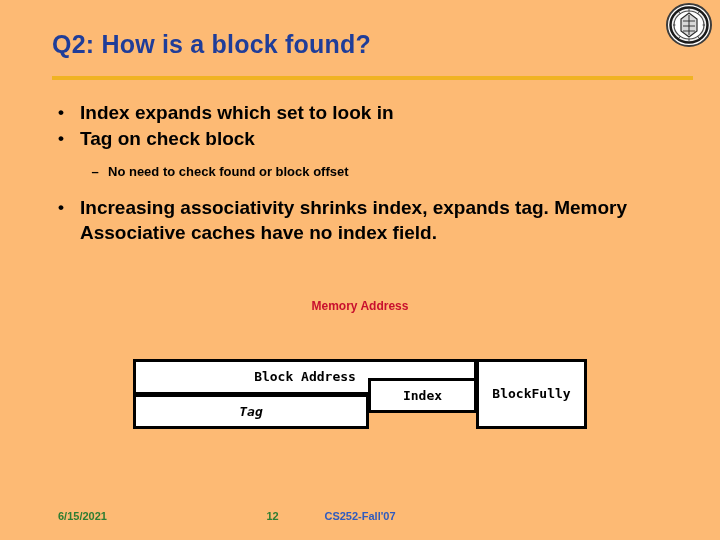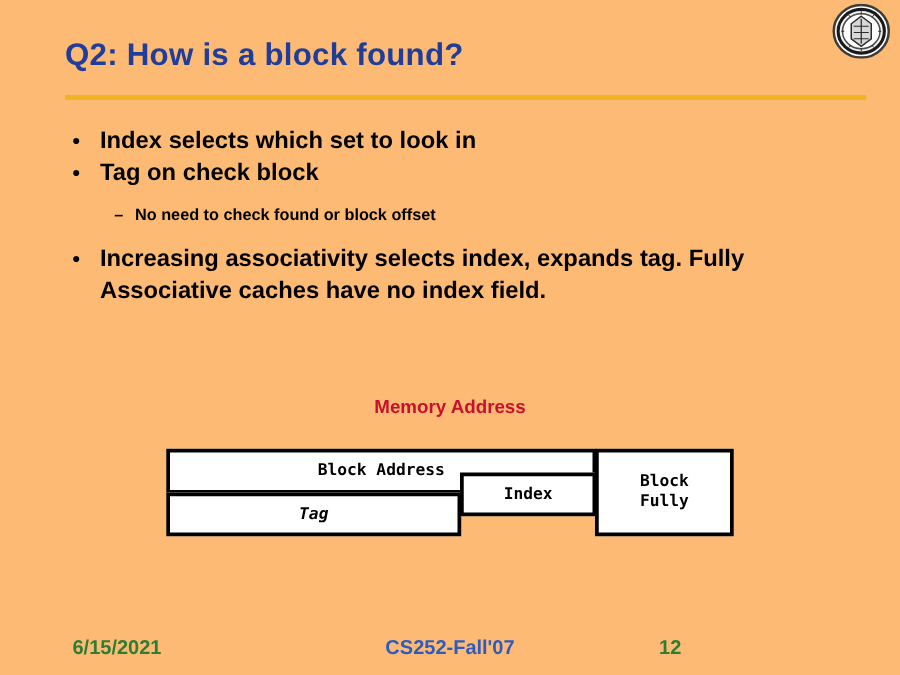--- a/index.html
+++ b/index.html
@@ -93,24 +93,24 @@
 
   #b1 { left: 50px; top: 100px; width: 600px; }
   #b2 { left: 50px; top: 126px; width: 600px; }
   #b3 { left: 88px; top: 163px; width: 560px; }
   #b4 { left: 50px; top: 195px; width: 620px; }
 
   
   #mem-addr-label {
     position: absolute;
     left: 0px;
-    top: 317px;
+    top: 299px;
     width: 720px;
     text-align: center;
-    font-size: 15px;
+    font-size: 12px;
     font-weight: bold;
     color: #c8102e;
   }
 
   
   #addr-diagram {
     position: absolute;
     left: 133px;
     top: 359px;
     width: 454px;
@@ -143,33 +143,33 @@
   }
   
   #cell-index {
     left: 235px; top: 19px;
     width: 109px; height: 35px;
   }
   
   #cell-block-offset {
     left: 343px; top: 0px;
     width: 111px; height: 70px;
-    flex-direction: column;
+    flex-direction: row;
   }
 
   
   .footer-text {
     position: absolute;
     top: 510px;
-    font-size: 16px;
+    font-size: 11px;
     font-weight: bold;
   }
   #footer-date  { left: 58px;  color: #2e7d32; }
   #footer-course{ left: 0px; width: 720px; text-align: center; color: #2f5bbf; }
-  #footer-page  { left: 0px; width: 572px; text-align: right; padding-right: 27px;
+  #footer-page  { left: 0px; width: 572px; text-align: center; padding-right: 27px;
                   box-sizing: border-box; color: #2e7d32; }
 </style>
 </head>
 <body>
 
 <div id="slide">
 
   <div id="logo">
     <svg width="50" height="44" viewBox="0 0 50 44">
       <ellipse cx="25" cy="22" rx="22" ry="21" fill="#ffffff" stroke="#3c3c3c" stroke-width="2"></ellipse>
@@ -192,36 +192,36 @@
       </g>
     </svg>
   </div>
 
   <div id="title">Q2: How is a block found?</div>
 
   <div id="gold-rule"></div>
 
   <div class="bullet-l1" id="b1">
     <span class="marker">•</span>
-    <span class="btext">Index selects which set to look in</span>
+    <span class="btext">Index expands which set to look in</span>
   </div>
 
   <div class="bullet-l1" id="b2">
     <span class="marker">•</span>
     <span class="btext">Tag on check block</span>
   </div>
 
   <div class="bullet-l2" id="b3">
     <span class="marker">–</span>
     <span class="btext">No need to check found or block offset</span>
   </div>
 
   <div class="bullet-l1" id="b4">
     <span class="marker">•</span>
-    <span class="btext">Increasing associativity selects index, expands tag.  Fully Associative caches have no index field.</span>
+    <span class="btext">Increasing associativity shrinks index, expands tag.  Memory Associative caches have no index field.</span>
   </div>
 
   <div id="mem-addr-label">Memory Address</div>
 
   <div id="addr-diagram">
     <div class="cell" id="cell-block-address">Block Address</div>
     <div class="cell" id="cell-tag">Tag</div>
     <div class="cell" id="cell-index">Index</div>
     <div class="cell" id="cell-block-offset">
       <span>Block</span>

